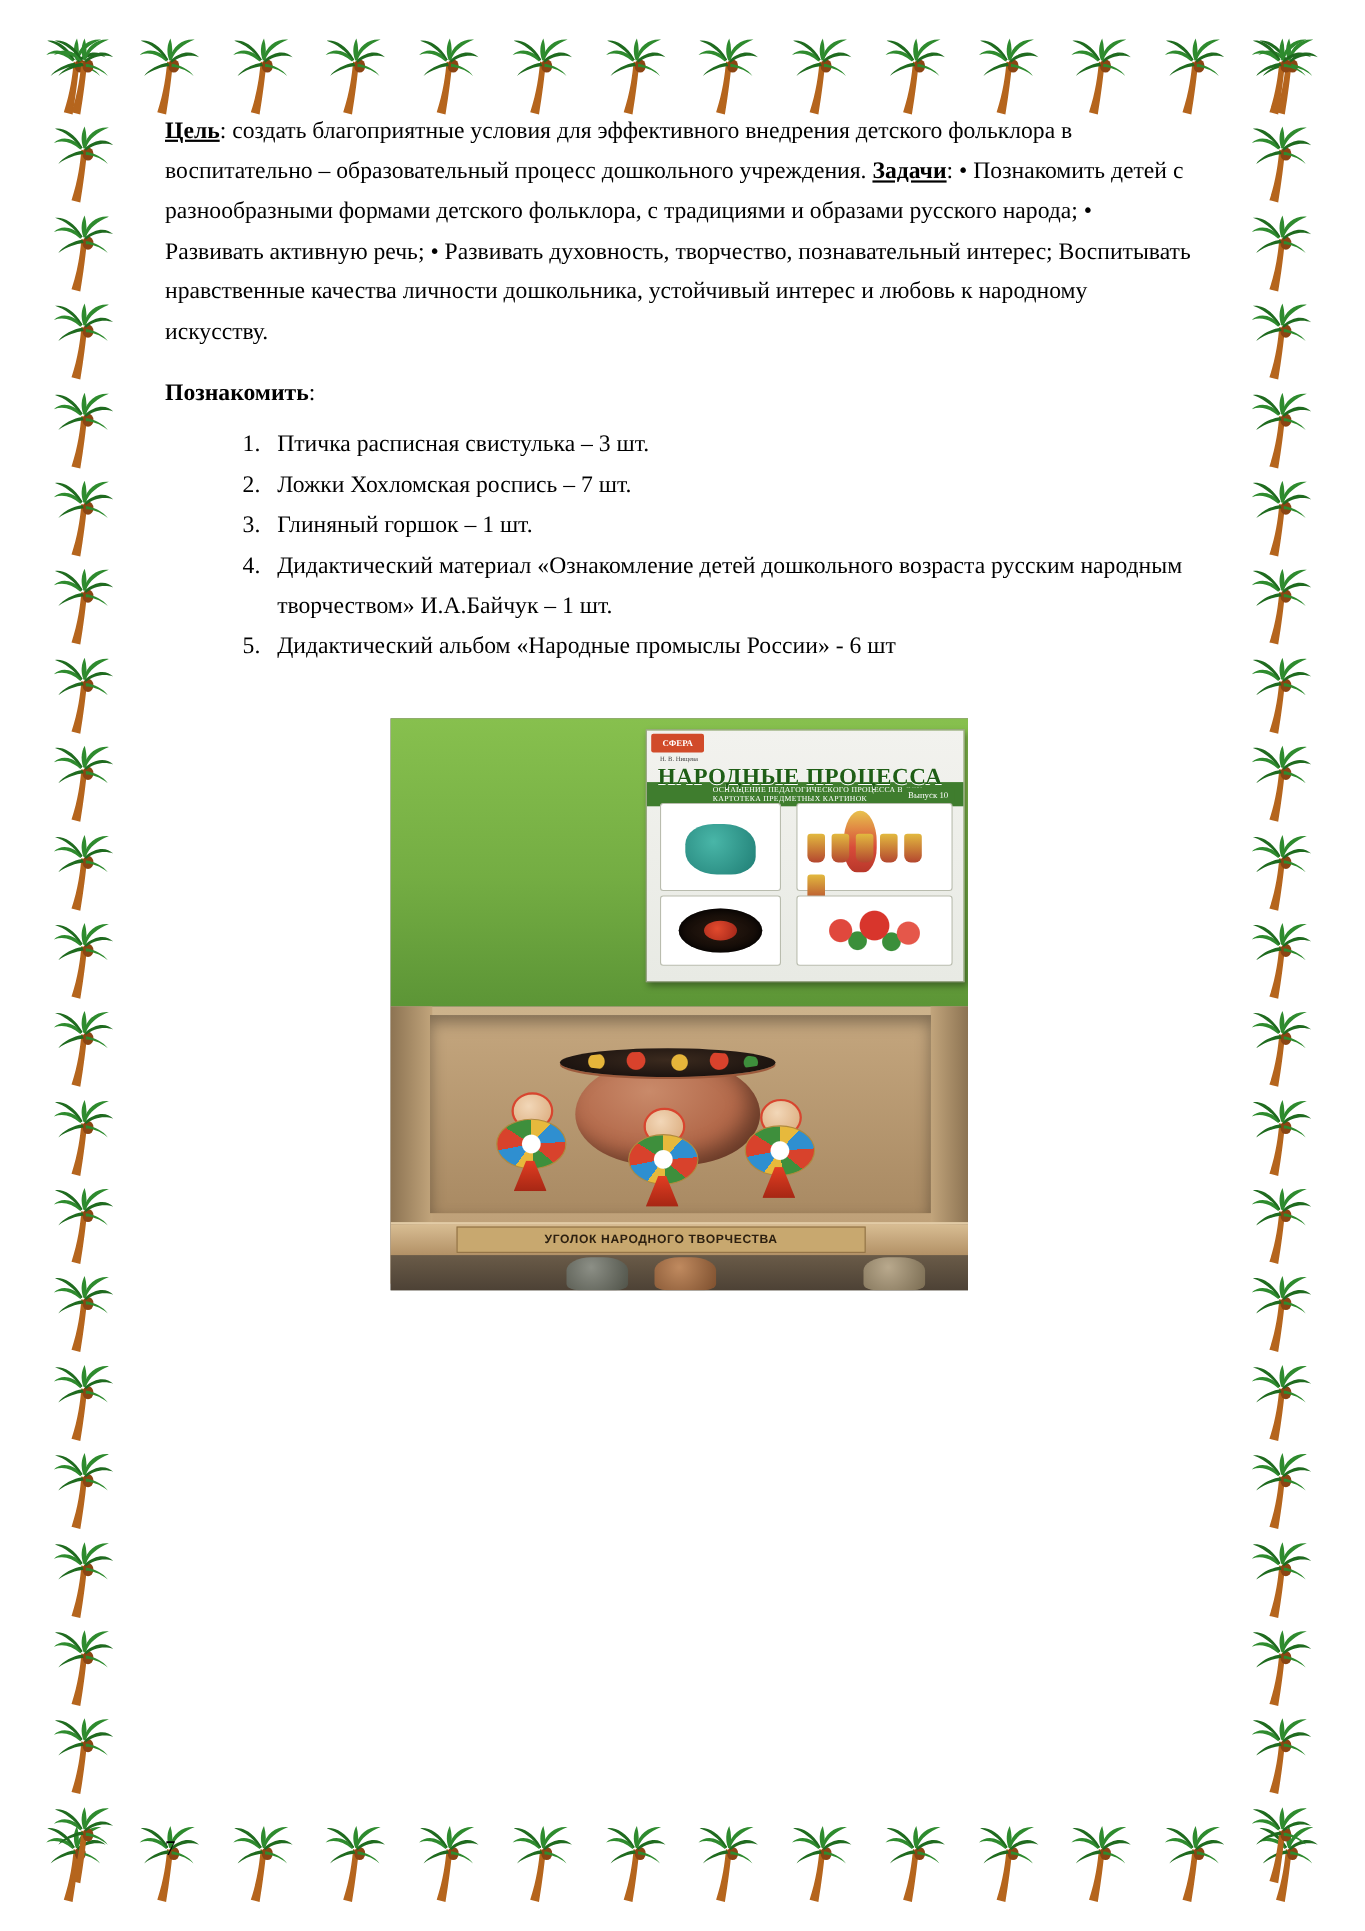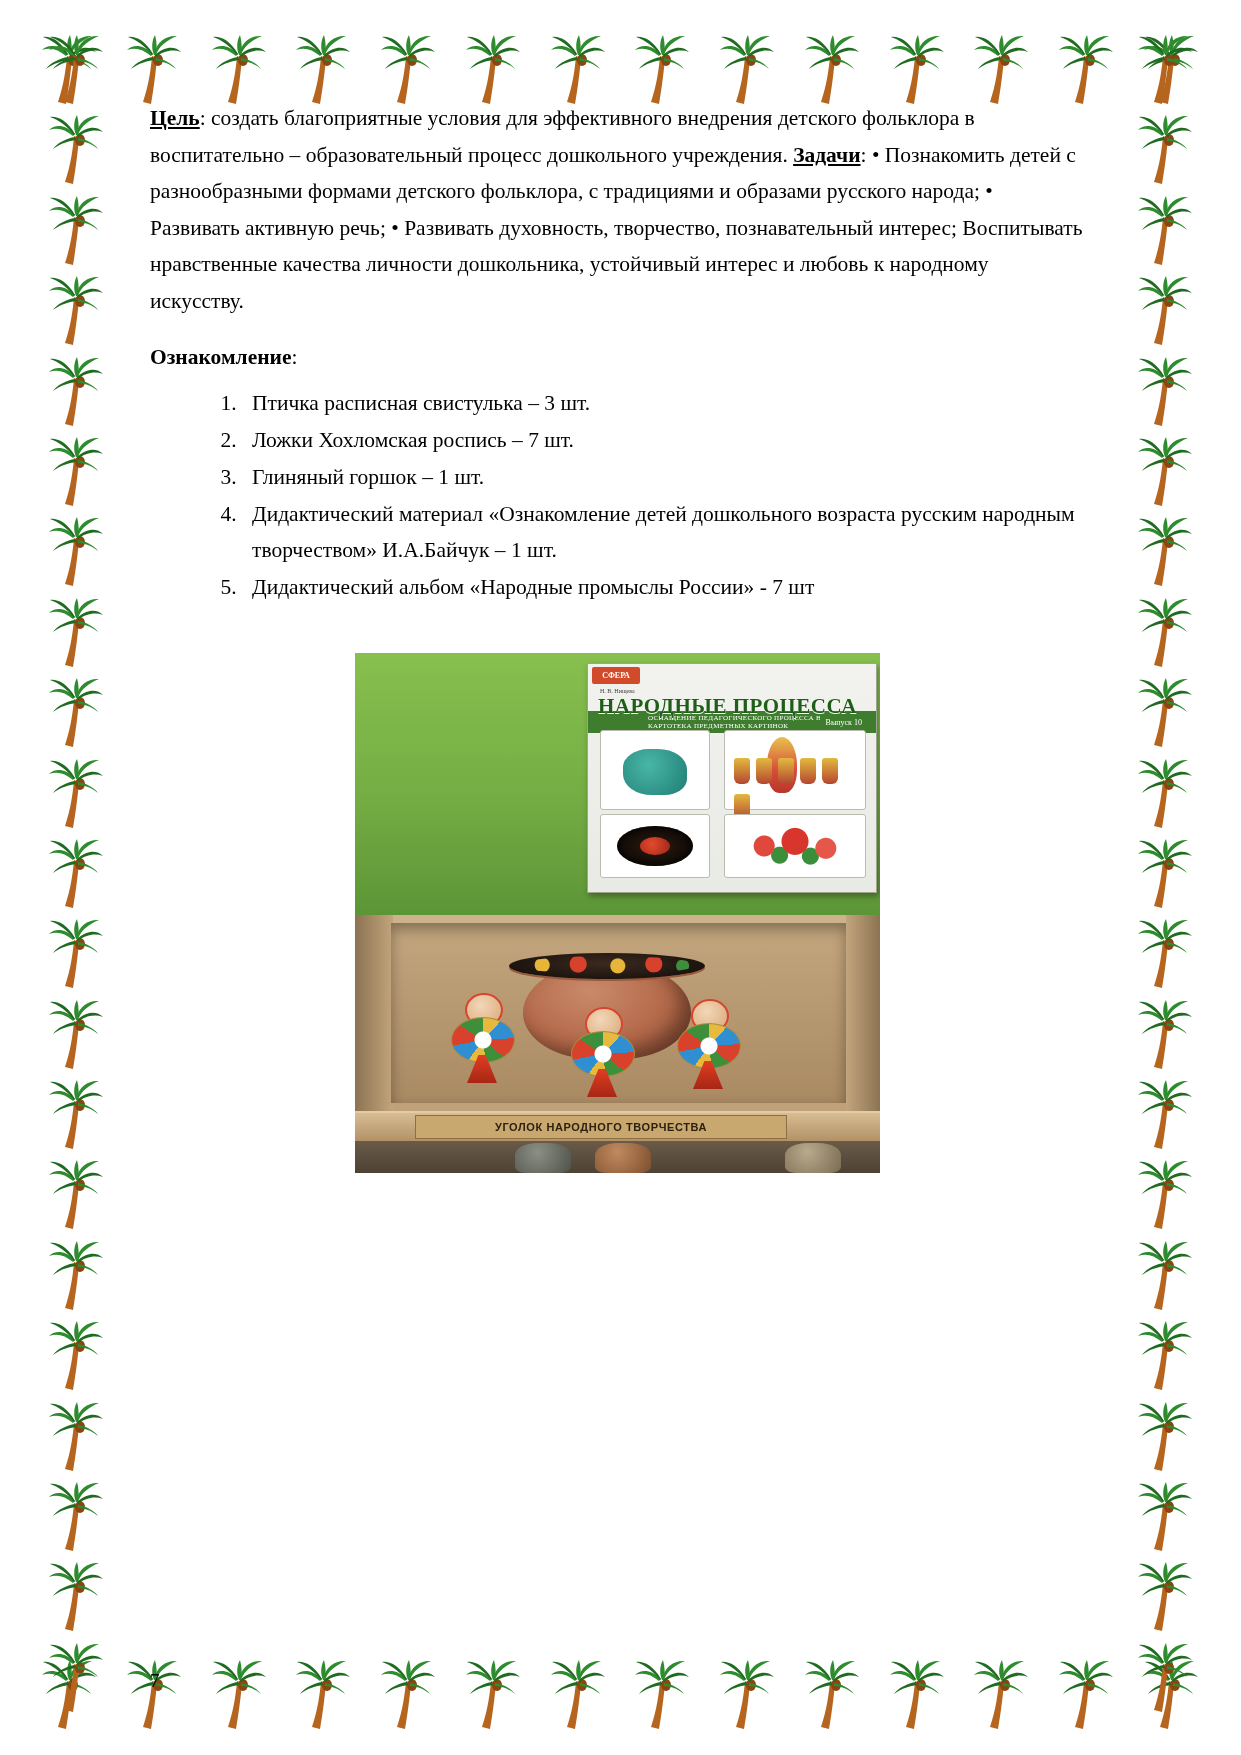--- a/index.html
+++ b/index.html
@@ -1224,29 +1224,29 @@
     </div>
 
   <div class="content">
 
 
     <p class="para">
       <b>Цель</b><span>: создать благоприятные условия для эффективного внедрения детского фольклора в воспитательно – образовательный процесс дошкольного учреждения. </span><b>Задачи</b><span>: • Познакомить детей с разнообразными формами детского фольклора, с традициями и образами русского народа; • Развивать активную речь; • Развивать духовность, творчество, познавательный интерес; Воспитывать нравственные качества личности дошкольника, устойчивый интерес и любовь к народному искусству.</span>
     </p>
 
     <p class="supply-heading">
-      <span>Ознакомление</span><span class="norm">:</span>
+      <span>Познакомить</span><span class="norm">:</span>
     </p>
 
     <ol class="items">
       <li>Птичка расписная свистулька – 3 шт.</li>
       <li>Ложки Хохломская роспись – 7 шт.</li>
       <li>Глиняный горшок – 1 шт.</li>
       <li>Дидактический материал «Ознакомление детей дошкольного возраста русским народным творчеством» И.А.Байчук – 1 шт.</li>
-      <li>Дидактический альбом «Народные промыслы России» - 7 шт</li>
+      <li>Дидактический альбом «Народные промыслы России» - 6 шт</li>
     </ol>
 
     <div class="photo-wrap">
       <div class="photo">
 
         <div class="ph-top">
 
 
           <div class="poster-right">
             <div class="pr-logo">СФЕРА</div>

